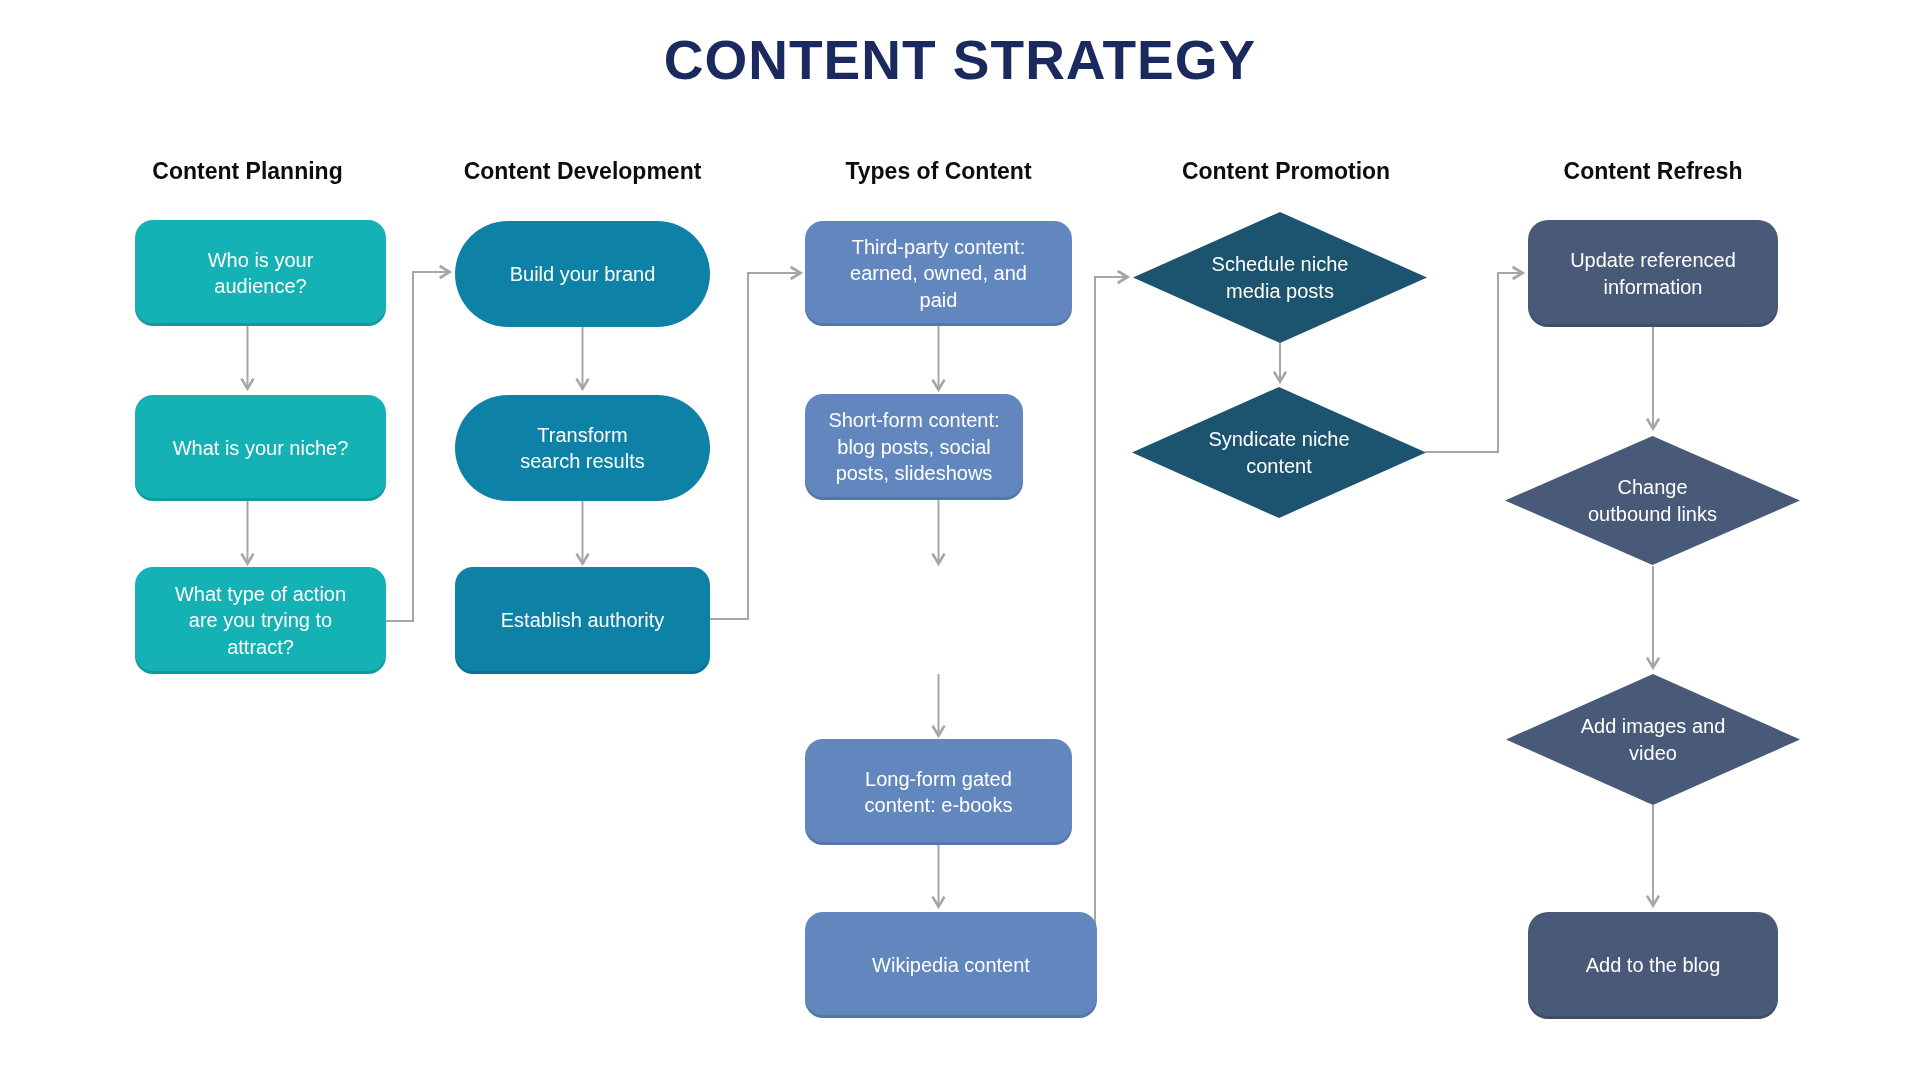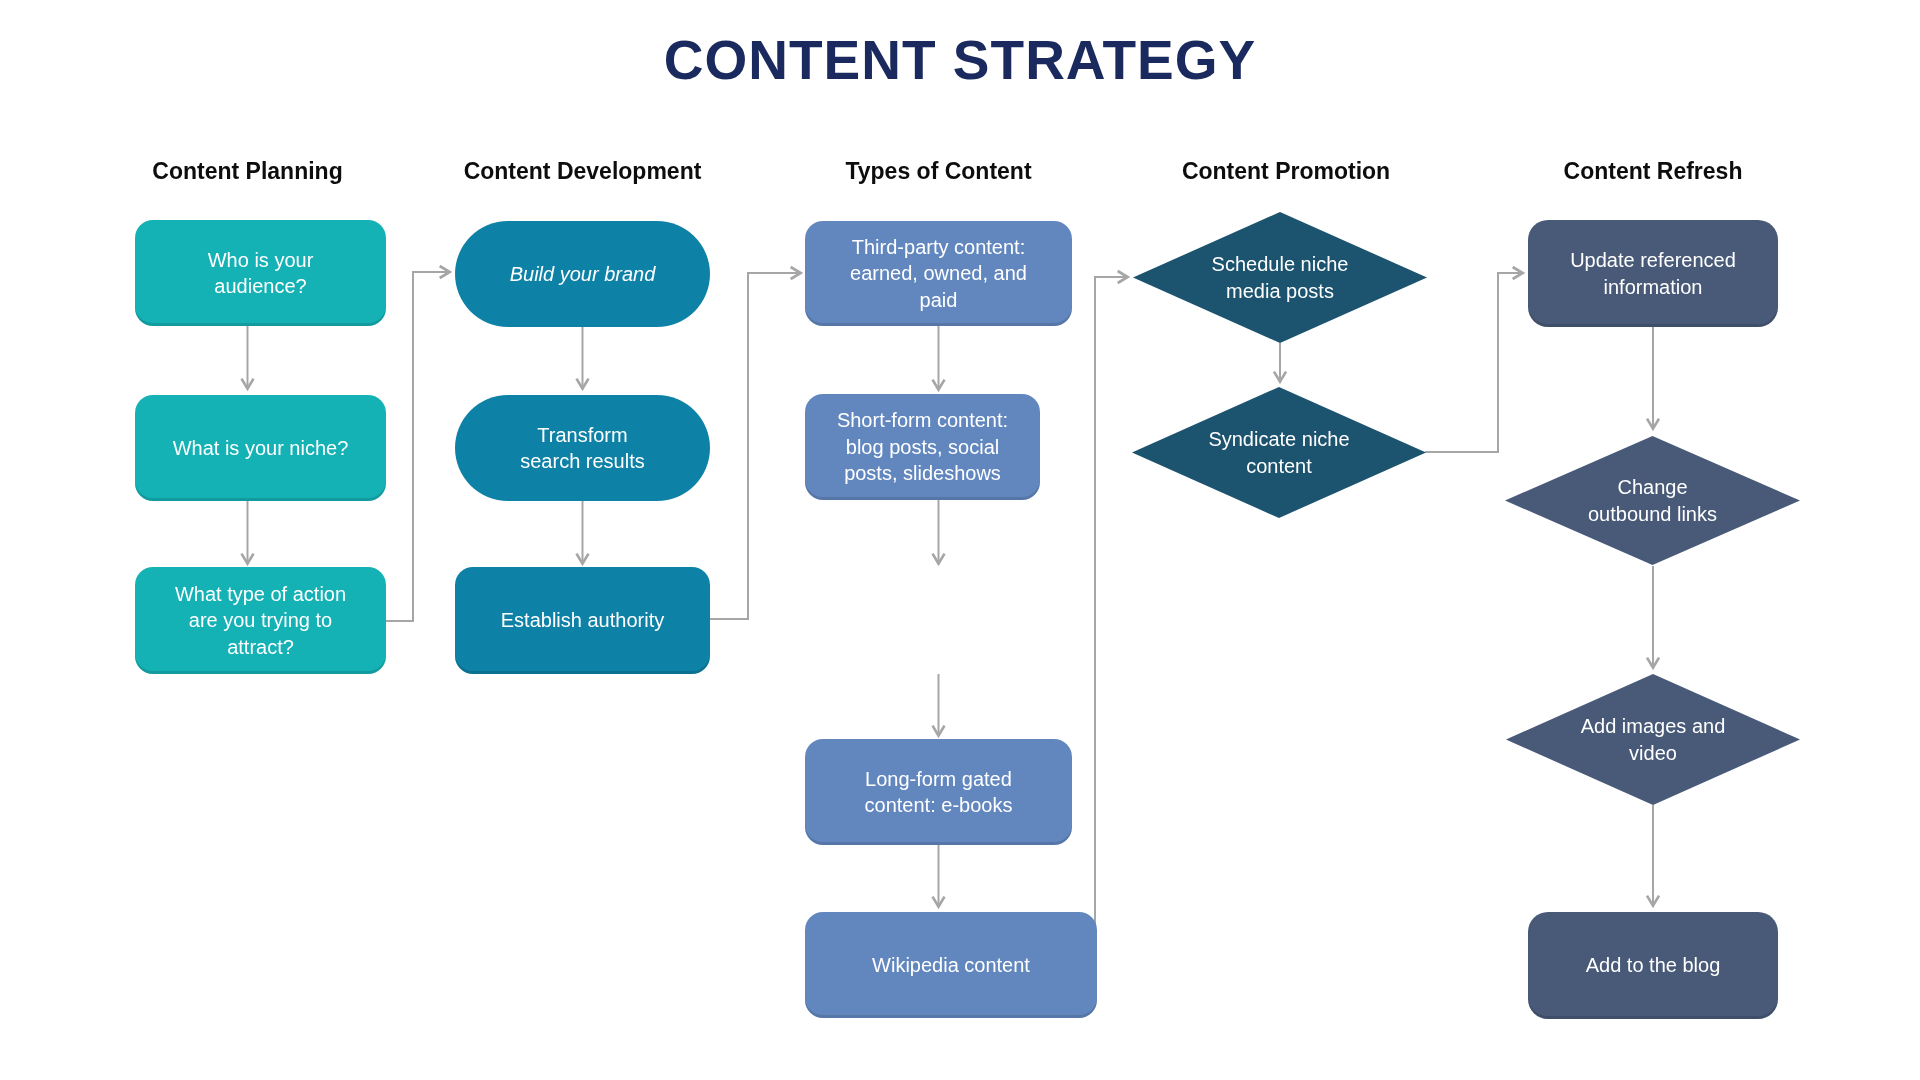--- a/index.html
+++ b/index.html
@@ -35,27 +35,27 @@
   .ocean{background:var(--c-development,#0e81a6);}
   .slate{background:var(--c-types,#6287bf);}
   .deep{background:var(--c-promotion,#1c536f);}
   .gray{background:var(--c-refresh,#485a78);}
 
   .n-c1-1{left:122px;top:220px;width:251px;height:106px;}
   .n-c1-2{left:122px;top:395px;width:251px;height:106px;}
   .n-c1-3{left:122px;top:567px;width:251px;height:107px;}
   .n-c1-1 .label,.n-c1-2 .label,.n-c1-3 .label{max-width:200px;}
 
-  .n-c2-1{left:455px;top:221px;width:255px;height:106px;font-style:italic;}
+  .n-c2-1{left:455px;top:221px;width:255px;height:106px;}
   .n-c2-2{left:455px;top:395px;width:255px;height:106px;}
   .n-c2-3{left:455px;top:567px;width:255px;height:107px;}
   .n-c2-2 .label{max-width:150px;}
 
   .n-c3-1{left:805px;top:221px;width:267px;height:105px;}
-  .n-c3-2{left:805px;top:394px;width:235px;height:106px;}
+  .n-c3-2{left:805px;top:394px;width:218px;height:106px;}
   .n-c3-3{left:805px;top:567px;width:267px;height:107px;}
   .n-c3-4{left:805px;top:739px;width:267px;height:106px;}
   .n-c3-5{left:805px;top:912px;width:292px;height:106px;}
   .n-c3-1 .label,.n-c3-2 .label,.n-c3-3 .label{max-width:212px;}
   .n-c3-4 .label{max-width:190px;}
 
   .n-c4-1{left:1133px;top:212px;width:294px;height:131px;}
   .n-c4-2{left:1132px;top:387px;width:294px;height:131px;}
   .n-c4-1 .label{max-width:160px;}
   .n-c4-2 .label{max-width:150px;}

